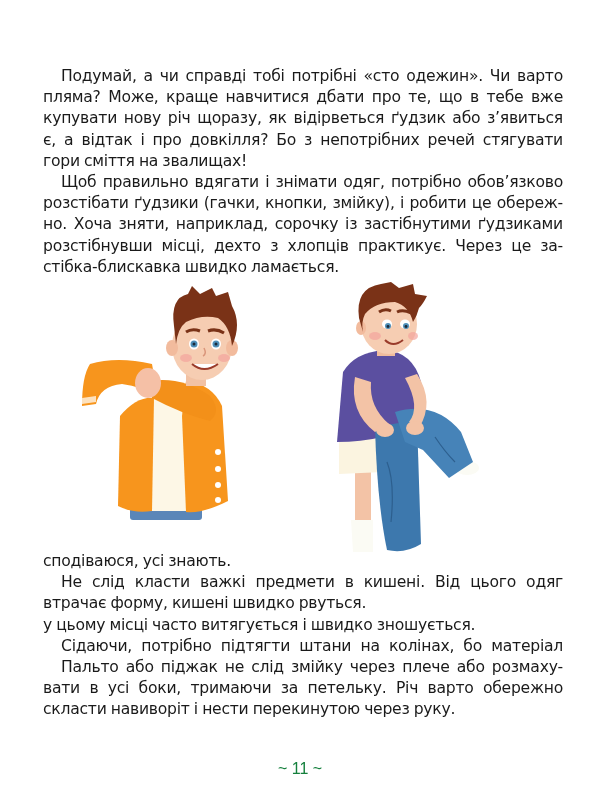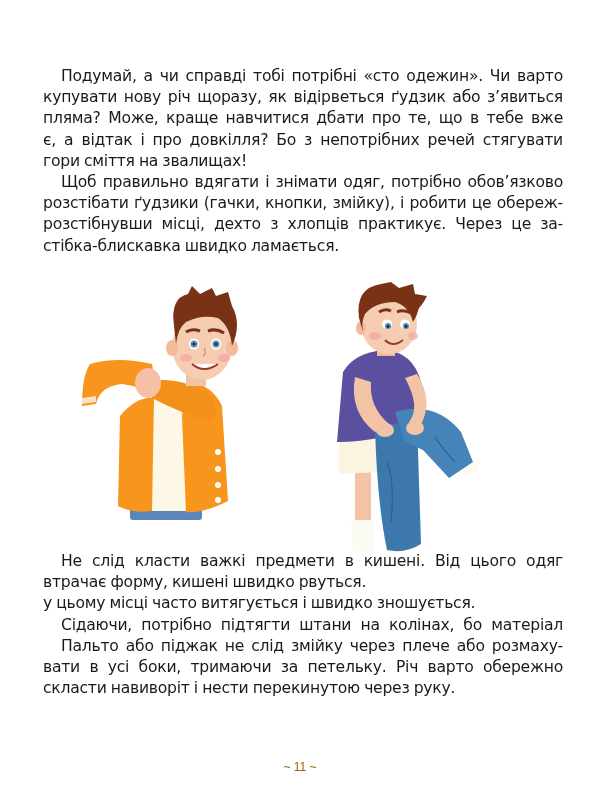--- a/index.html
+++ b/index.html
@@ -11,38 +11,39 @@
   .text-block p { margin: 0; text-indent: 18px; text-align: justify; }
   .text-block p .line { display: block; text-align: justify; text-align-last: justify; text-indent: 0; white-space: nowrap; }
   .text-block p .line.first { padding-left: 18px; }
   .text-block p .line.last { text-align-last: left; }
   #block1 { top: 66px; }
   #block2 { top: 551px; }
   .illustration { position: absolute; }
   #boy1 { left: 82px; top: 286px; width: 175px; height: 240px; }
   #boy2 { left: 325px; top: 282px; width: 160px; height: 276px; }
   .page-number { position: absolute; left: 0; width: 600px; top: 760px; text-align: center;
-    font-family: "Liberation Sans", sans-serif; font-size: 12px; color: #a16207; }
+    font-family: "Liberation Sans", sans-serif; font-size: 16px; color: #15803d; }
 </style>
 </head>
 <body>
 
 <div class="page">
 
   <div class="text-block" id="block1">
     <p>
       <span class="line first">Подумай, а чи справді тобі потрібні «сто одежин». Чи варто</span>
+      <span class="line">пляма? Може, краще навчитися дбати про те, що в тебе вже</span>
       <span class="line">купувати нову річ щоразу, як відірветься ґудзик або з’явиться</span>
-      <span class="line">пляма? Може, краще навчитися дбати про те, що в тебе вже</span>
       <span class="line">є, а відтак і про довкілля? Бо з непотрібних речей стягувати</span>
       <span class="line last">гори сміття на звалищах!</span>
     </p>
     <p>
       <span class="line first">Щоб правильно вдягати і знімати одяг, потрібно обов’язково</span>
       <span class="line">розстібати ґудзики (гачки, кнопки, змійку), і робити це обереж-</span>
+      <span class="line">но. Хоча зняти, наприклад, сорочку із застібнутими ґудзиками</span>
       <span class="line">розстібнувши місці, дехто з хлопців практикує. Через це за-</span>
       <span class="line last">стібка-блискавка швидко ламається.</span>
     </p>
   </div>
 
   <svg id="boy1" class="illustration" viewBox="0 0 175 240">
 
     <rect x="48" y="222" width="72" height="12" rx="3" fill="#5a86b8"></rect>
 
     <path d="M70 100 L112 100 L118 225 L64 225 Z" fill="#fdf7e6"></path>
@@ -130,20 +131,21 @@
     <circle cx="81" cy="44.5" r="1.4" fill="#1a2a3a"></circle>
 
     <ellipse cx="50" cy="54" rx="6" ry="4" fill="#f3a49c" opacity="0.7"></ellipse>
     <ellipse cx="88" cy="54" rx="5" ry="4" fill="#f3a49c" opacity="0.7"></ellipse>
 
     <path d="M60 58 Q68 66 78 58" stroke="#9a3b2a" stroke-width="2" fill="none"></path>
   </svg>
 
   <div class="text-block" id="block2">
     <p>
+      <span class="line last">сподіваюся, усі знають.</span>
     </p>
     <p>
       <span class="line first">Не слід класти важкі предмети в кишені. Від цього одяг</span>
       <span class="line last">втрачає форму, кишені швидко рвуться.</span>
     </p>
     <p>
       <span class="line last">у цьому місці часто витягується і швидко зношується.</span>
       <span class="line first">Сідаючи, потрібно підтягти штани на колінах, бо матеріал</span>
     </p>
     <p>

